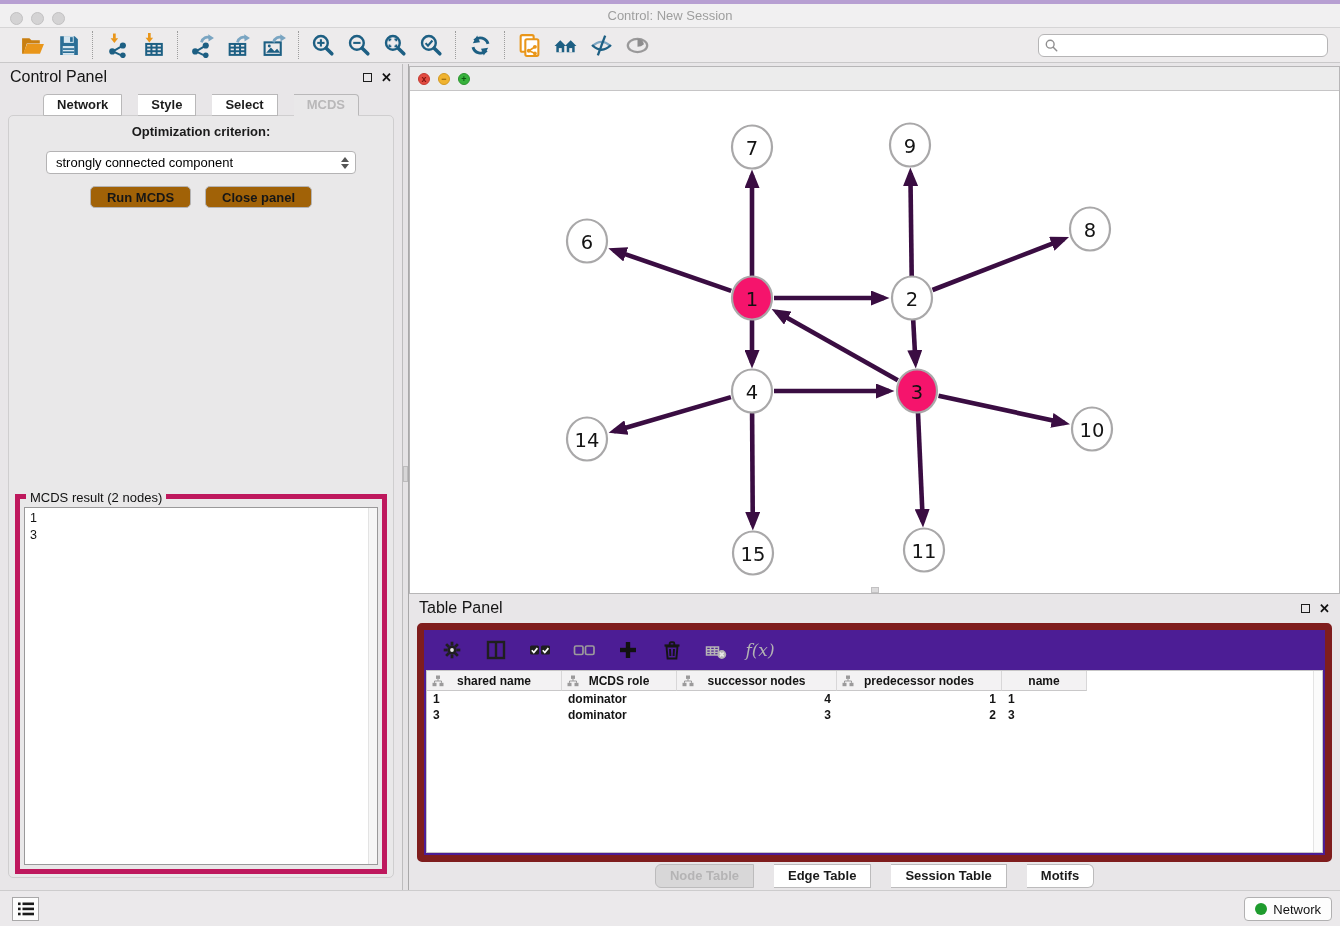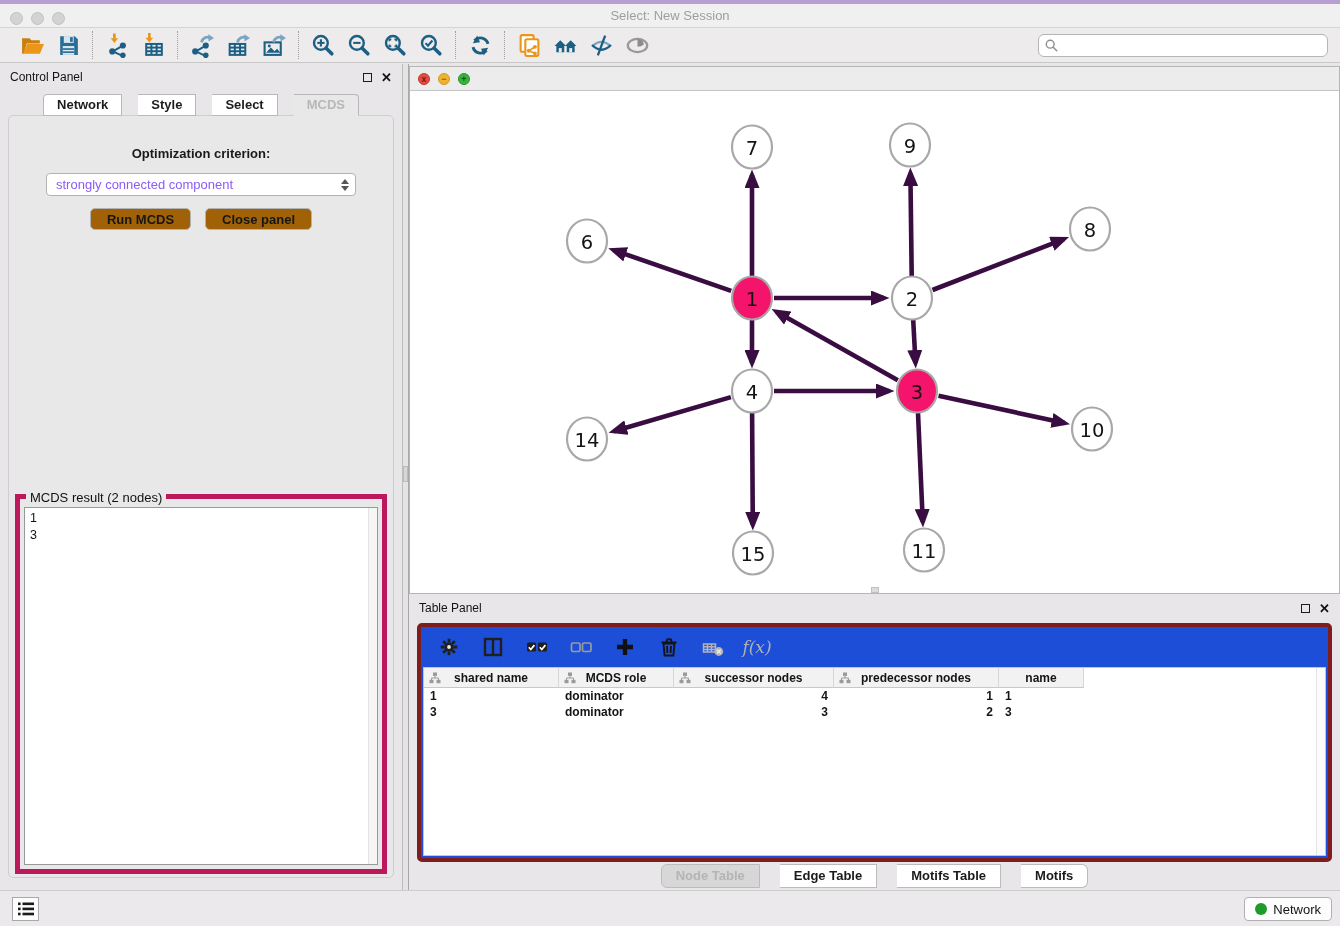--- a/index.html
+++ b/index.html
@@ -26,37 +26,37 @@
     padding:0 6px 0 24px; font-size:13px; font-family:"Liberation Sans",sans-serif; outline:none; color:#333; }
   .search-icon { position:absolute; left:7px; top:5px; width:13px; height:13px; }
 
   
   .main { position:absolute; left:0; top:64px; width:1340px; height:826px; }
 
   
   .control-panel { position:absolute; left:0; top:0; width:402px; height:826px; background:#e8e6e8;
     display:flex; flex-direction:column; }
   .panel-head { height:26px; display:flex; align-items:center; padding:0 10px; }
-  .panel-title { font-size:12px; color:#141414;text-align:center; }
+  .panel-title { font-size:16px; color:#141414;text-align:center; }
   .panel-head-icons { margin-left:auto; display:flex; align-items:center; gap:9px; }
   .mini-square { width:9px; height:9px; border:1.6px solid #1c1c1c; }
   .mini-x { font-size:13px; font-weight:bold; color:#111; line-height:1; }
 
   .cp-tabs { display:flex; justify-content:center; gap:16px; height:22px; margin-top:4px; position:relative; z-index:2; }
   .cp-tab { padding:2px 13px 3px; background:#fff; border:1px solid #b9b8b9; border-left-width:0;
     font-weight:bold; font-size:13px; color:#1c1c1c; cursor:default; }
   .cp-tab:first-child { border-left-width:1px; border-radius:4px 0 0 0; }
   .cp-tab.sel { background:#e9e8e9; color:#b9b8b9; border-radius:0 4px 0 0; border-bottom-color:#e9e8e9; }
 
   .cp-content { flex:1; margin:-1px 8px 12px 8px; background:#e9e8e9; border:1px solid #cfcecf; border-radius:5px;
-    display:flex; flex-direction:column; align-items:center; padding-top:30px; }
+    display:flex; flex-direction:column; align-items:center; padding-top:8px; }
   .opt-label { font-weight:bold; font-size:13px; margin-bottom:12px; }
   .dropdown { width:310px; height:23px; background:#fff; border:1px solid #b4b3b4; border-radius:4px;
     display:flex; align-items:center; padding:0 4px 0 9px; cursor:default; }
-  .dropdown-value { flex:1; font-size:13px; color:#8b5cf6; }
+  .dropdown-value { flex:1; font-size:13px; color:#000000; }
   .stepper { display:flex; flex-direction:column; gap:2px; align-items:center; padding-right:2px; }
   .stepper i { width:0; height:0; border-left:4px solid transparent; border-right:4px solid transparent; display:block; }
   .stepper .up { border-bottom:5px solid #555; }
   .stepper .down { border-top:5px solid #555; }
   .cp-buttons { display:flex; gap:14px; margin-top:12px; }
   .btn { background:#a16207; border:1px solid #b4b3b4; border-radius:5px; height:22px; padding:0 16px;
     font-size:13px; font-weight:bold; color:#161616; display:flex; align-items:center; cursor:default; }
 
   .result-fieldset { margin-top:auto; width:372px; height:380px; border:5px solid #be185d; margin-bottom:3px;
     position:relative; background:transparent; }
@@ -80,21 +80,21 @@
   .nl-close { background:#e24b40; border:1px solid #c33b32; color:#7e1410; }
   .nl-min   { background:#f0b32f; border:1px solid #d29a22; color:#8a5d05; }
   .nl-max   { background:#37b23c; border:1px solid #2c9330; color:#0c5a10; }
   .net-title { width:100%; text-align:center; font-size:13px; color:#1c1c1c; }
   .net-canvas { position:relative; width:100%; height:502px; background:#fff; overflow:hidden; }
   .h-grip { position:absolute; left:calc(50% - 4px); bottom:0px; width:8px; height:6px; background:#dcdbdc; border:1px solid #c2c1c2; }
 
   
   .table-panel { position:absolute; left:409px; top:531px; right:0; height:295px; background:#e8e6e8;
     display:flex; flex-direction:column; }
-  .tp-inner { flex:1; margin:2px 8px 0 8px; background:#1d4ed8; border:4px solid #7f1d1d; border-radius:5px;
+  .tp-inner { flex:1; margin:2px 8px 0 8px; background:#4c1d95; border:7px solid #7f1d1d; border-radius:5px;
     display:flex; flex-direction:column; overflow:hidden; }
   .tp-toolbar { height:40px; display:flex; align-items:center; gap:20px; padding-left:16px; }
   .tp-icon { width:24px; height:24px; display:flex; align-items:center; justify-content:center; cursor:default; }
   .tp-icon svg { width:22px; height:22px; }
   .tp-icon .fx { font-family:"DejaVu Serif", serif; font-style:italic; font-size:17px; color:#b3b2b3; }
   .tp-table-box { flex:1; margin:0 2px 2px 2px; background:#fff; border:1px solid #c7c6c7; position:relative; overflow:hidden;font-weight:bold; }
   .tbl-header { display:flex; height:20px; }
   .tbl-hcell { background:#f3f2f3; border-right:1px solid #d8d7d8; border-bottom:1px solid #c9c8c9;
     display:flex; align-items:center; justify-content:center; gap:5px; font-size:12px; color:#141414; position:relative; }
   .tbl-hcell svg { position:absolute; left:5px; width:12px; height:12px; }
@@ -120,21 +120,21 @@
 </style>
 </head>
 <body>
 
 <div class="titlebar">
   <div class="lights">
     <span class="light"></span>
     <span class="light"></span>
     <span class="light"></span>
   </div>
-  <div class="win-title">Select: New Session</div>
+  <div class="win-title">Control: New Session</div>
 </div>
 
 <div class="toolbar">
 
   <span id="toolbar-slot" style="display:flex;align-items:center;">
       <div class="tb-group">
         <div class="tb-btn">
           <svg viewBox="0 0 24 24">
             <path d="M2 20 V5 h7 l2 2 h8 v3 H6.5 L3.5 20 Z" fill="#c97f10"></path>
     <path d="M3 20 L6.8 10.5 H23 L19.2 20 Z" fill="#e9961a"></path>
@@ -588,21 +588,21 @@
               <div class="tbl-cell" style="width: 165px; text-align: right;">2</div>
               <div class="tbl-cell" style="width: 85px; text-align: left;">3</div>
             </div>
           </div>
         <div class="tbl-scroll"></div>
       </div>
     </div>
     <div class="tp-tabs" id="tp-tabs">
         <div class="tp-tab sel">Node Table</div>
         <div class="tp-tab">Edge Table</div>
-        <div class="tp-tab">Motifs Table</div>
+        <div class="tp-tab">Session Table</div>
         <div class="tp-tab">Motifs</div>
       </div>
   </div>
 </div>
 
 <div class="statusbar">
   <div class="sb-list-btn">
     <svg width="18" height="16" viewBox="0 0 18 16">
       <g fill="#1b1b1b">
         <rect x="1" y="1.5" width="2.6" height="2.6"></rect>

